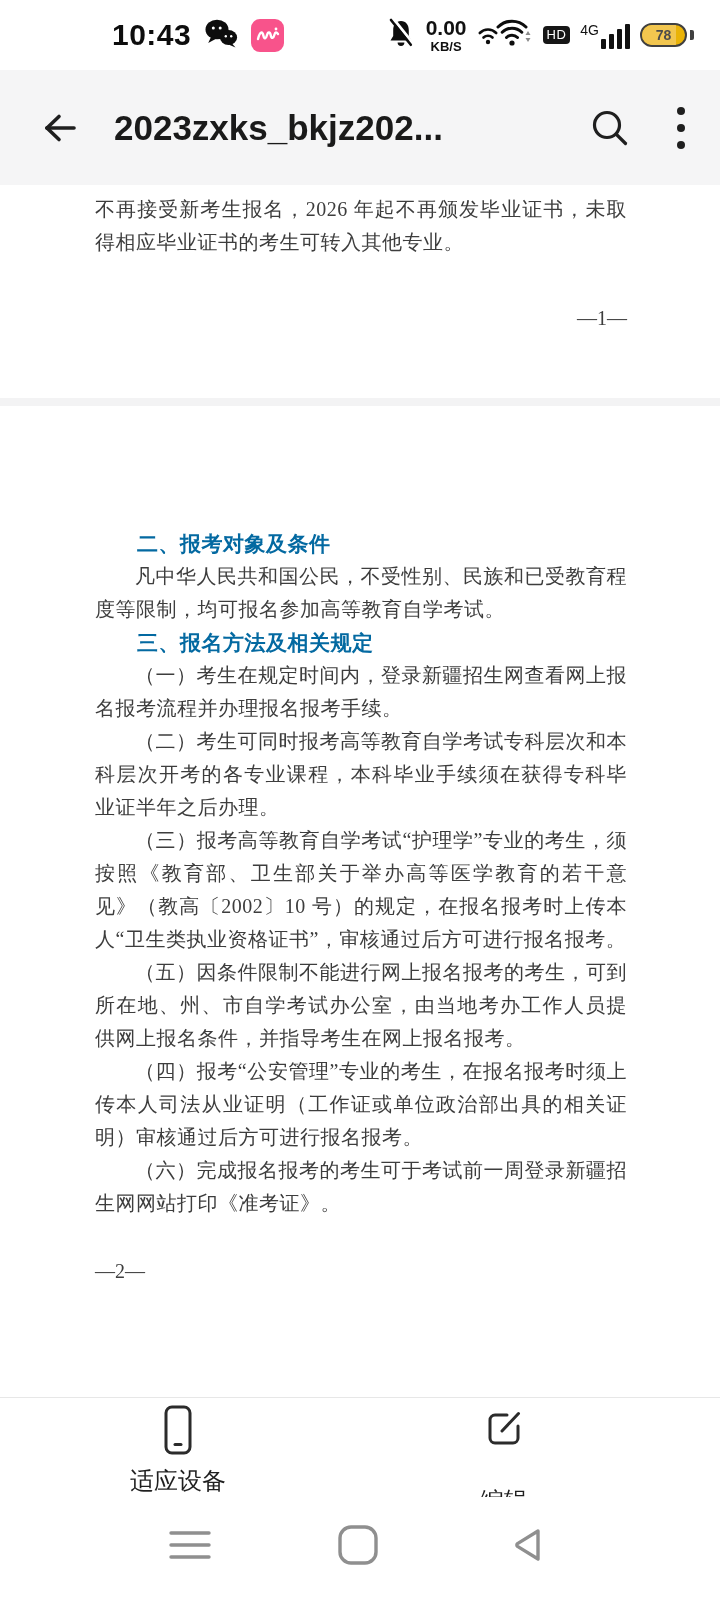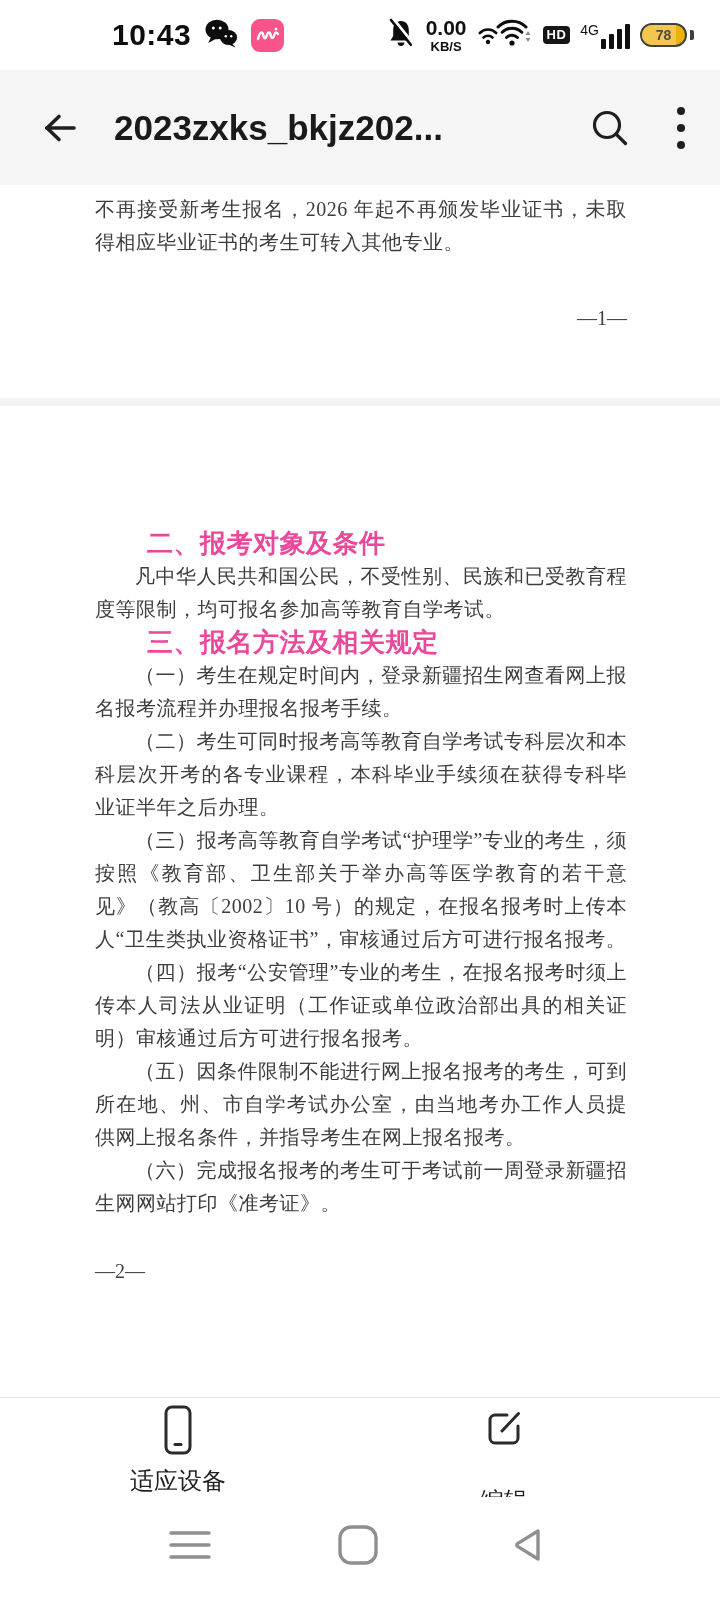--- a/index.html
+++ b/index.html
@@ -18,21 +18,21 @@
     padding:0 26px 0 112px;
   }
   .sb-left { display:flex; align-items:center; gap:13px; }
   .sb-time { font-size:30px; font-weight:600; letter-spacing:0.5px; color:#0d0d0d; }
   .pink-app { width:33px; height:33px; border-radius:9px; background:#f8538b;
     display:flex; align-items:center; justify-content:center; }
   .sb-right { display:flex; align-items:center; gap:10px; }
   .net-speed { display:flex; flex-direction:column; align-items:center; line-height:1; }
   .net-speed .val { font-size:21px; font-weight:700; }
   .net-speed .unit { font-size:13px; font-weight:700; margin-top:2px; }
-  .hd-badge { background:#161616; color:#fff; font-size:13px; font-weight:700;
+  .hd-badge { background:#161616; color:#fff; font-size:13px; font-weight:400;
     border-radius:4px; padding:2px 4px; line-height:1.1; letter-spacing:0.5px; }
   .signal { display:flex; align-items:flex-end; height:28px; }
   .sig-type { font-size:14px; font-weight:400; transform:translateY(-11px); margin-right:2px; }
   .bars { display:flex; align-items:flex-end; gap:3px; }
   .bars i { display:block; width:5px; background:#111; border-radius:1px; }
   .battery { position:relative; width:47px; height:24px; border:2.5px solid #404040;
     border-radius:12px; overflow:hidden; background:#eab308; }
   .battery .fill { position:absolute; left:0; top:0; bottom:0; background:#f2c64f; }
   .battery .pct { position:absolute; inset:0; display:flex; align-items:center;
     justify-content:center; font-size:14px; font-weight:600; color:#4c4c4c; }
@@ -60,21 +60,21 @@
   .doc-text, .doc-para, .doc-heading, .pagenum {
     font-family:"Liberation Serif","DejaVu Serif",serif;
   }
   .doc-text, .doc-para {
     font-size:20px; line-height:33px; color:#3d3d3d; letter-spacing:0.5px;
     text-align:justify;
   }
   .doc-para { text-indent:2em; }
   .doc-heading {
     font-family:"Liberation Sans","DejaVu Sans",sans-serif;
-    font-size:26px; line-height:33px; font-weight:700; color:#ec4899;
+    font-size:21px; line-height:33px; font-weight:700; color:#0369a1;
     text-indent:2em; letter-spacing:0.5px;
   }
   .pagenum { font-size:20px; color:#3d3d3d; }
   .pagenum.right { text-align:right; margin-top:48px; }
   .pagenum.left  { text-align:left;  margin-top:40px; }
 
   
   .toolbar {
     position:absolute; left:0; top:1397px; width:720px; height:100px;
     background:#fff; border-top:1px solid #e7e7e7;
@@ -194,22 +194,22 @@
     </div>
     <div class="page-sep"></div>
     <div class="page page-2">
       <div>
           <p class="doc-heading">二、报考对象及条件</p>
           <p class="doc-para">凡中华人民共和国公民，不受性别、民族和已受教育程度等限制，均可报名参加高等教育自学考试。</p>
           <p class="doc-heading">三、报名方法及相关规定</p>
           <p class="doc-para">（一）考生在规定时间内，登录新疆招生网查看网上报名报考流程并办理报名报考手续。</p>
           <p class="doc-para">（二）考生可同时报考高等教育自学考试专科层次和本科层次开考的各专业课程，本科毕业手续须在获得专科毕业证半年之后办理。</p>
           <p class="doc-para">（三）报考高等教育自学考试“护理学”专业的考生，须按照《教育部、卫生部关于举办高等医学教育的若干意见》（教高〔2002〕10 号）的规定，在报名报考时上传本人“卫生类执业资格证书”，审核通过后方可进行报名报考。</p>
+          <p class="doc-para">（五）因条件限制不能进行网上报名报考的考生，可到所在地、州、市自学考试办公室，由当地考办工作人员提供网上报名条件，并指导考生在网上报名报考。</p>
           <p class="doc-para">（四）报考“公安管理”专业的考生，在报名报考时须上传本人司法从业证明（工作证或单位政治部出具的相关证明）审核通过后方可进行报名报考。</p>
-          <p class="doc-para">（五）因条件限制不能进行网上报名报考的考生，可到所在地、州、市自学考试办公室，由当地考办工作人员提供网上报名条件，并指导考生在网上报名报考。</p>
           <p class="doc-para">（六）完成报名报考的考生可于考试前一周登录新疆招生网网站打印《准考证》。</p>
         </div>
       <div class="pagenum left">—2—</div>
     </div>
   </div>
 
   <div class="toolbar">
     <div class="tool-item tool-fit">
       <span>
         <svg width="32" height="52" viewBox="0 0 32 52">

